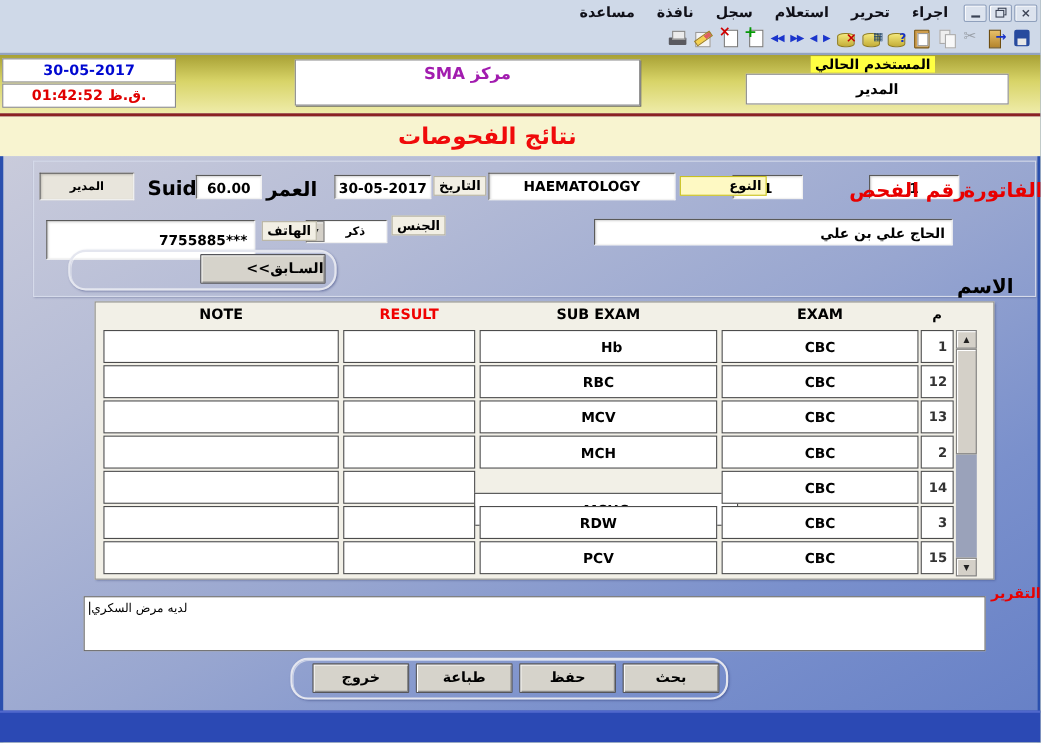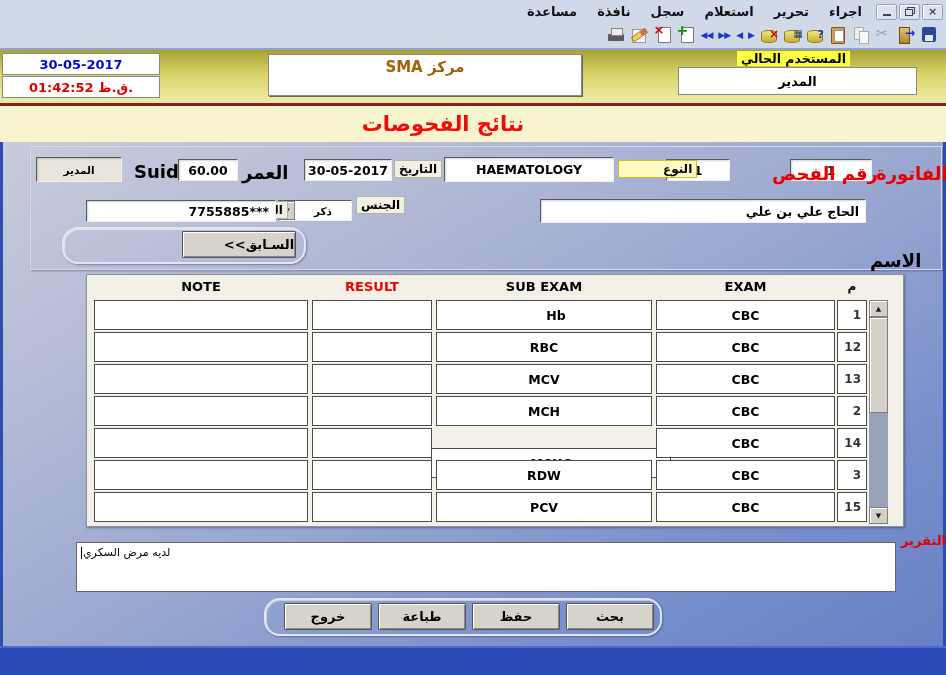--- a/index.html
+++ b/index.html
@@ -51,21 +51,21 @@
   .ic-save::before{content:"";position:absolute;left:3px;top:2px;width:14px;height:15px;background:#274a9e;border-radius:2px;}
   .ic-save::after{content:"";position:absolute;left:6px;top:10px;width:8px;height:6px;background:#e8e8e8;}
 
   
   .header{position:absolute;left:0;top:50px;width:946px;height:53px;
           background:linear-gradient(180deg,#a8a135 0%,#d8d468 45%,#efecaa 100%);}
   .hbox{position:absolute;background:#fff;border:1px solid #8a8a8a;display:flex;align-items:center;justify-content:center;}
   .date-box{left:2px;top:3px;width:158px;height:22px;color:#0008d0;font-weight:bold;font-size:13px;}
   .time-box{left:2px;top:26px;width:158px;height:22px;color:#e00000;font-weight:bold;font-size:13px;direction:ltr;}
   .center-box{left:268px;top:4px;width:314px;height:42px;box-shadow:1px 1px 0 #666;
-              align-items:flex-start;padding-top:3px;color:#a16207;font-weight:bold;font-size:15px;direction:rtl;}
+              align-items:flex-start;padding-top:3px;color:#a21caf;font-weight:bold;font-size:15px;direction:rtl;}
   .user-label{position:absolute;left:737px;top:1px;background:#ffff42;padding:0 4px;
               font-size:12.5px;font-weight:bold;color:#000;}
   .user-box{left:678px;top:17px;width:239px;height:28px;font-weight:bold;font-size:13px;color:#000;}
 
   .maroon-line{position:absolute;left:0;top:103px;width:946px;height:3px;background:#8b2222;}
   .title-band{position:absolute;left:0;top:106px;width:946px;height:36px;background:#f8f4d0;
               display:flex;align-items:center;justify-content:center;padding-right:60px;}
   .page-title{color:#f00a0a;font-weight:bold;font-size:21px;}
 
   
@@ -208,21 +208,21 @@
   <span class="lbl" style="left:870px;top:203px;margin-top:47px;">الاسم</span>
   <div class="ibox ibox-right" style="left:540px;top:199px;width:326px;height:24px;">الحاج علي بن علي</div>
 
   <span class="chip" style="left:356px;top:196px;">الجنس</span>
   <div class="combo">
     <span class="combo-arrow">▼</span>
     <span class="combo-value">ذكر</span>
   </div>
 
   <span class="chip" style="left:238px;top:201px;">الهاتف</span>
-  <div class="ibox ibox-right" style="left:42px;top:200px;width:190px;height:22px;direction:ltr;margin-left:44px;">7755885***</div>
+  <div class="ibox ibox-right" style="left:42px;top:200px;width:190px;height:36px;direction:ltr;">7755885***</div>
 
   <div class="group" style="left:62px;top:227px;width:244px;height:37px;"></div>
   <div class="btn" style="left:182px;top:231px;width:114px;height:27px;padding-left:40px;">&lt;&lt;السـابق</div>
 
   <div class="table-panel"></div>
   <span class="th" style="left:94px;width:214px;">NOTE</span>
   <span class="th th-red" style="left:312px;width:120px;">RESULT</span>
   <span class="th" style="left:436px;width:216px;">SUB EXAM</span>
   <span class="th" style="left:656px;width:179px;">EXAM</span>
   <span class="th" style="left:837px;width:30px;font-size:12px;">م</span>

